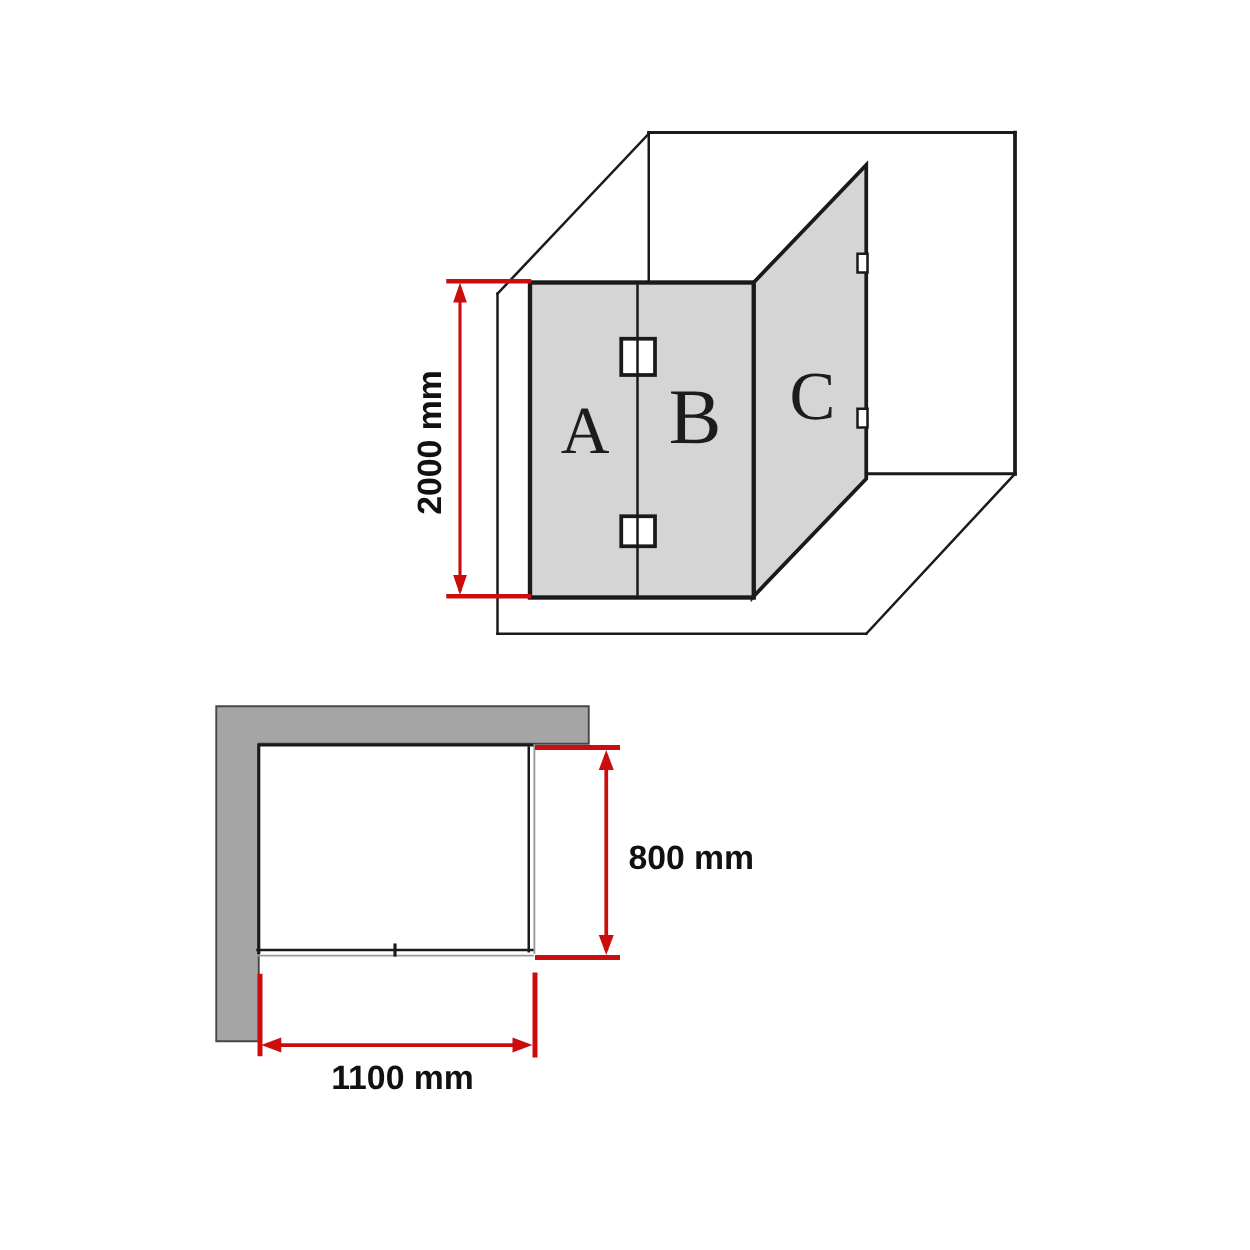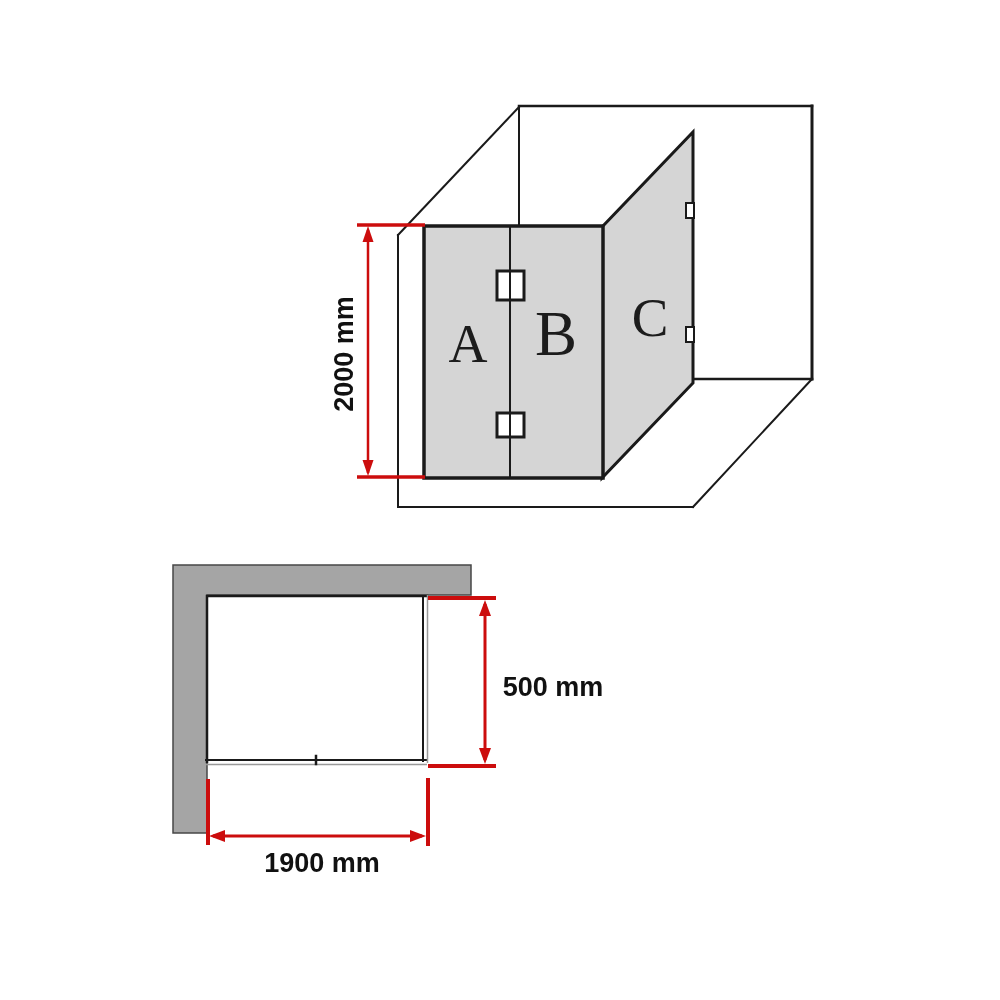--- a/index.html
+++ b/index.html
@@ -122,15 +122,15 @@
       <polygon class="red-fl" points="209,836 225,830 225,842"></polygon>
       <polygon class="red-fl" points="426,836 410,830 410,842"></polygon>
     </g>
   </svg>
 
   <div class="panel-letter size-a" style="left:468px; top:344px;">A</div>
   <div class="panel-letter size-b" style="left:556px; top:334px;">B</div>
   <div class="panel-letter size-c" style="left:650px; top:317px;">C</div>
 
   <div class="dim-label rotated" style="left:344px; top:354px;">2000 mm</div>
-  <div class="dim-label" style="left:553px; top:687px;">500 mm</div>
-  <div class="dim-label" style="left:322px; top:863px;">1900 mm</div>
+  <div class="dim-label" style="left:553px; top:687px;">800 mm</div>
+  <div class="dim-label" style="left:322px; top:863px;">1100 mm</div>
 </div>
 
 </body></html>

